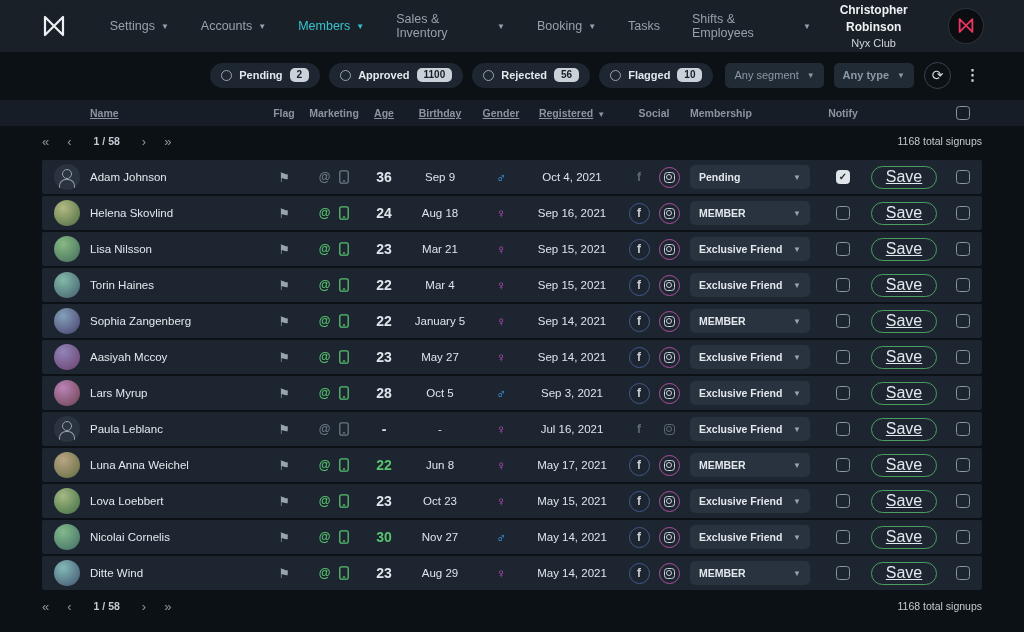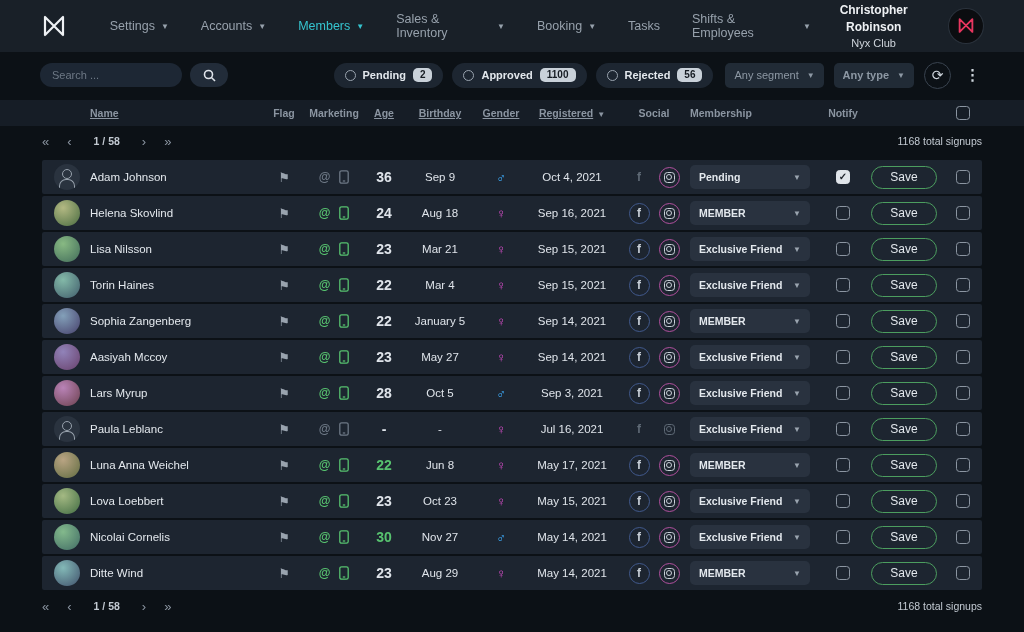--- a/index.html
+++ b/index.html
@@ -149,22 +149,23 @@
   .dd-label { font-size:10.5px; font-weight:bold; color:#e3e8ed; flex:1; text-align:left; white-space:nowrap; overflow:hidden; }
   .dd-caret { font-size:8px; color:#9aa4af; }
   .checkbox {
     width:14px; height:14px; border-radius:3.5px; border:1.5px solid #8b95a1; cursor:pointer;
     display:flex; align-items:center; justify-content:center; background:transparent;
   }
   .checkbox.checked { background:#e0e5ea; border-color:#e0e5ea; }
   .checkbox.checked::after { content:"\2713"; font-size:10px; font-weight:bold; color:#1a2027; line-height:1; }
   .save-btn {
     width:66px; height:23px; border-radius:12px; background:transparent;
-    border:1px solid #4c9e5f; color:#e3e8ed; font-size:12px; cursor:pointer;
+    border:1px solid #4c9e5f; color:#e3e8ed; font-size:16px; cursor:pointer;
     font-family:"Liberation Sans", sans-serif;
+    text-decoration:underline;
   }
 </style>
 </head>
 <body>
 
 <header class="navbar">
   <div class="logo">
     <svg viewBox="0 0 24 24" fill="none" stroke="#eef1f4" stroke-width="2.2" stroke-linecap="round">
       <path d="M3 3 L3 21 M21 3 L21 21 M3 3 L21 21 M21 3 L3 21"></path>
     </svg>
@@ -205,46 +206,40 @@
     </div>
     <div class="avatar-logo">
       <svg viewBox="0 0 24 24" fill="none" stroke="#e8365f" stroke-width="2.6" stroke-linecap="round">
         <path d="M3 3 L3 21 M21 3 L21 21 M3 3 L21 21 M21 3 L3 21"></path>
       </svg>
     </div>
   </div>
 </header>
 
 <div class="toolbar">
-  <div class="search-wrap">
-    <input class="search-input" placeholder="Search ..." style="">
-    <button class="search-btn">
-      <span style="display:flex;">
-        <svg width="13" height="13" viewBox="0 0 13 13" fill="none" stroke="#dfe4ea" stroke-width="1.6">
-          <circle cx="5.5" cy="5.5" r="4"></circle>
-            <path d="M8.7 8.7 L12 12"></path>
-        </svg>
-      </span>
-    </button>
-  </div>
   <div class="filters" id="filter-chips">
       <div class="chip">
         <span class="radio"></span>
         <span class="chip-label">Pending</span>
         <span class="chip-count">2</span>
       </div>
       <div class="chip">
         <span class="radio"></span>
         <span class="chip-label">Approved</span>
         <span class="chip-count">1100</span>
       </div>
       <div class="chip">
         <span class="radio"></span>
         <span class="chip-label">Rejected</span>
         <span class="chip-count">56</span>
+      </div>
+      <div class="chip">
+        <span class="radio"></span>
+        <span class="chip-label">Flagged</span>
+        <span class="chip-count">10</span>
       </div>
     </div>
   <div class="selects">
     <div class="select segment">
       <span class="sel-label">Any segment</span>
       <span class="caret">▼</span>
     </div>
     <div class="select type">
       <span class="sel-label">Any type</span>
       <span class="caret">▼</span>

